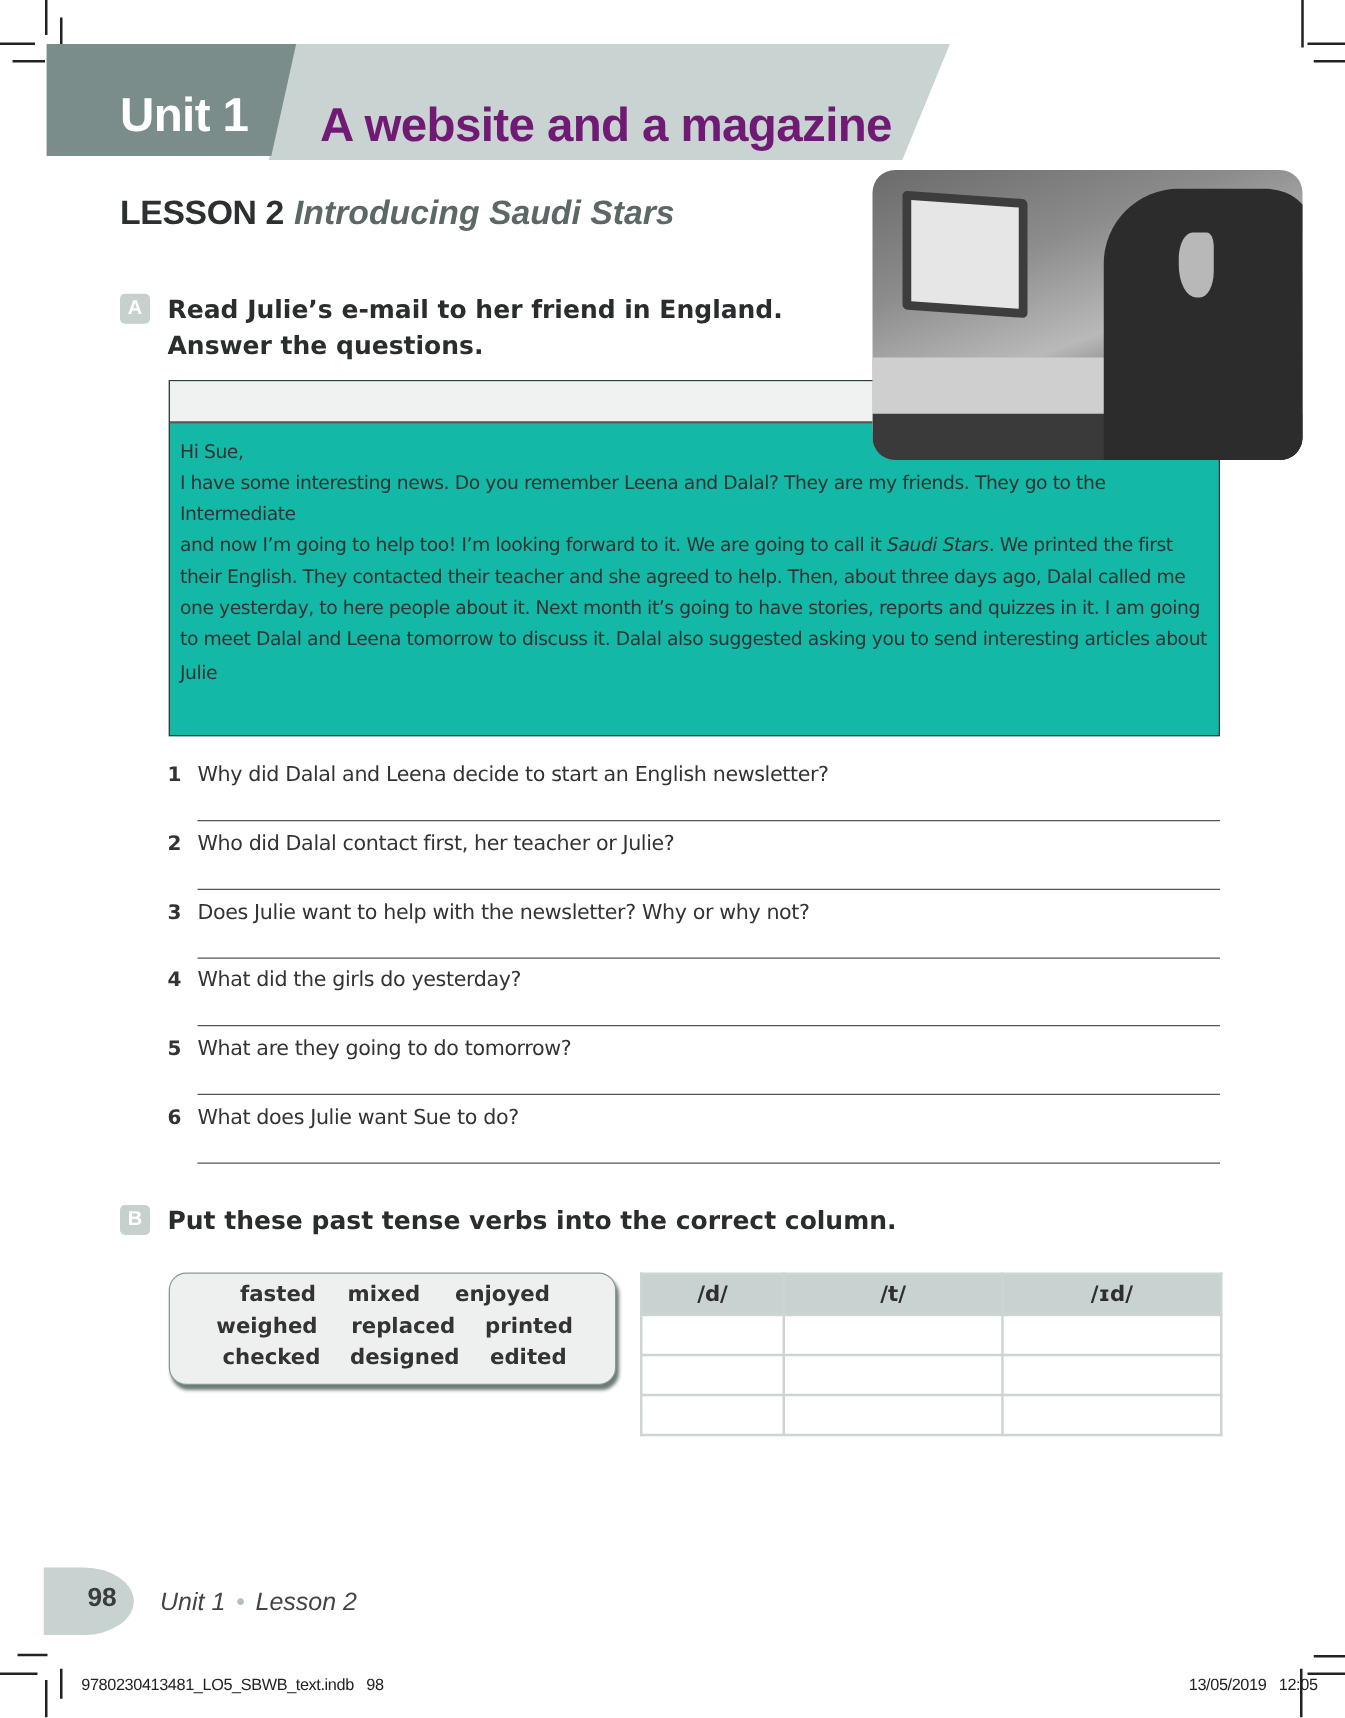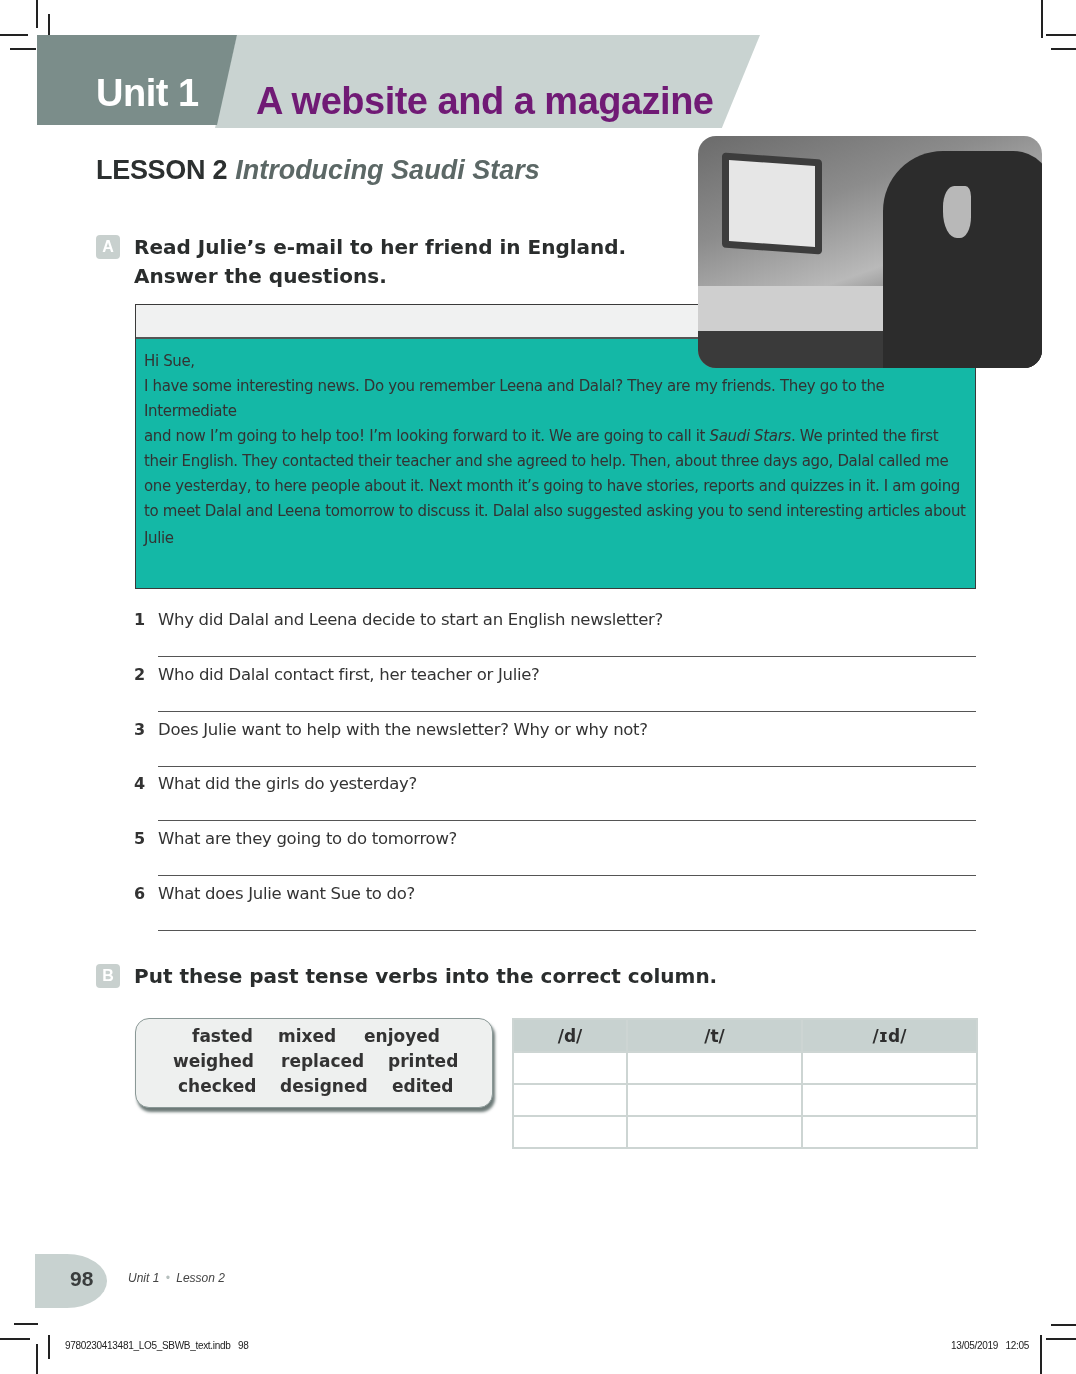--- a/index.html
+++ b/index.html
@@ -85,24 +85,24 @@
   }
   .sound-table th, .sound-table td { border: 2px solid #cdd5d3; }
   .sound-table th { background: #c8d2d0; height: 33px; font-size: 17px; font-weight: bold; color: #2e2e2e; font-family: "DejaVu Sans", sans-serif; }
   .sound-table td { height: 32px; background: #fff; }
 
   .page-tab {
     position: absolute; left: 35px; top: 1254px; width: 72px; height: 54px;
     background: #c8d2d0; border-radius: 0 40px 40px 0 / 0 27px 27px 0;
   }
   .page-num { position: absolute; left: 70px; top: 1267px; font-size: 21px; font-weight: bold; color: #3a3d3d; font-family: "Liberation Sans", sans-serif; }
-  .footer-label { position: absolute; left: 128px; top: 1271px; font-size: 12px; font-style: italic; color: #444; font-family: "Liberation Sans", sans-serif; }
+  .footer-label { position: absolute; left: 128px; top: 1271px; font-size: 20px; font-style: italic; color: #444; font-family: "Liberation Sans", sans-serif; }
   .footer-dot { color: #b5bfbd; margin: 0 3px; }
 
-  .slug { position: absolute; top: 1340px; font-size: 10px; color: #222; font-family: "Liberation Sans", sans-serif; letter-spacing: -0.3px; }
+  .slug { position: absolute; top: 1340px; font-size: 13px; color: #222; font-family: "Liberation Sans", sans-serif; letter-spacing: -0.3px; }
 </style>
 </head>
 <body>
 
 <div class="crop" style="left:36px;top:0;width:1.5px;height:28px;"></div>
 <div class="crop" style="left:0;top:34px;width:28px;height:1.5px;"></div>
 <div class="crop" style="left:48px;top:14px;width:1.5px;height:24px;"></div>
 <div class="crop" style="left:10px;top:48px;width:26px;height:1.5px;"></div>
 <div class="crop" style="left:1041px;top:0;width:1.5px;height:38px;"></div>
 <div class="crop" style="left:1046px;top:34px;width:30px;height:1.5px;"></div>

